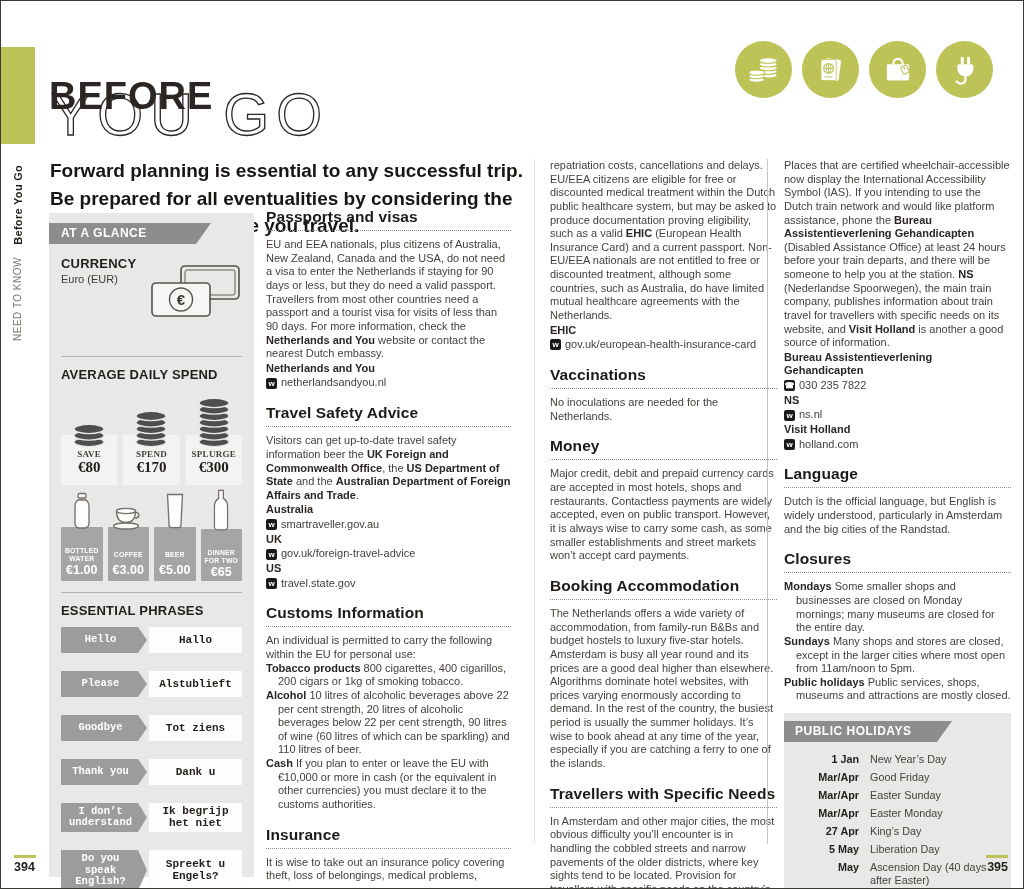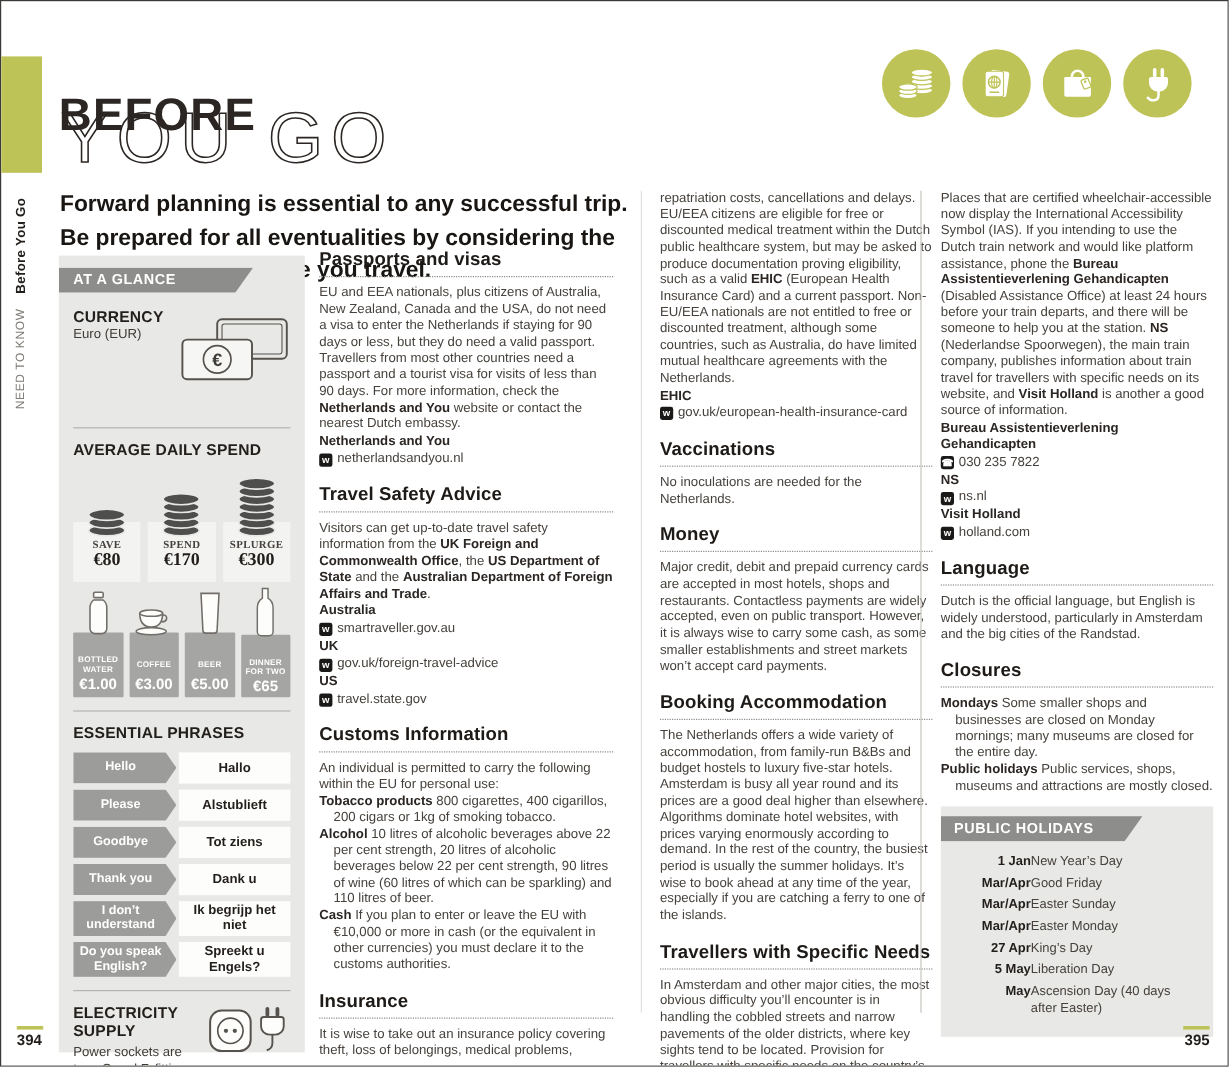--- a/index.html
+++ b/index.html
@@ -45,21 +45,21 @@
   .sprice { font-size:15px; font-weight:800; color:#221e1b; }
   .costrow { display:flex; gap:5px; margin-top:4px; }
   .costcell { flex:1; display:flex; flex-direction:column; justify-content:flex-end; height:92px; }
   .costcell svg { display:block; margin:0 auto -3px; position:relative; z-index:2; }
   .costbox { height:54px; background:#a5a5a3; text-align:center; color:#fff;
              padding-top:20px; border-radius:1px; }
   .clabel { font-size:6.8px; font-weight:700; line-height:1.15; letter-spacing:.2px;
             height:16px; display:flex; align-items:center; justify-content:center; }
   .cprice { font-size:12.5px; font-weight:800; }
   .phrases { margin-top:8px; }
-  .phrow { display:flex; margin-bottom:5px; min-height:26px; }
+  .phrow { display:flex; margin-bottom:18px; min-height:26px;font-family:Liberation Mono, monospace; }
   .ph-en { width:86px; background:#9c9c9a; color:#fff; font-size:10.5px; font-weight:700;
            display:flex; align-items:center; justify-content:center; text-align:center;
            line-height:1.1; padding:3px 11px 3px 4px;
            clip-path:polygon(0 0,calc(100% - 9px) 0,100% 50%,calc(100% - 9px) 100%,0 100%); }
   .ph-nl { flex:1; background:#fdfdfc; margin-left:2px; display:flex; align-items:center;
            justify-content:center; text-align:center; font-size:11px; font-weight:700;
            color:#221e1b; line-height:1.1; padding:2px; }
   .elec { display:flex; gap:6px; }
   .elec-text { width:104px; }
   .elec-icons { flex:1; display:flex; flex-direction:column; gap:8px; align-items:center; }
@@ -82,21 +82,21 @@
            color:#fff; font-size:8px; font-weight:700; line-height:11px; text-align:center; }
 
   
   .holbox { margin-top:10px; background:#e8e8e6; padding:8px 11px 12px; width:227px; }
   .holbanner { height:21px; background:#8d8d8b; color:#fff; font-weight:700; font-size:12px;
                letter-spacing:.5px; line-height:21px; padding-left:11px; width:168px;
                margin:0 0 11px -11px;
                clip-path:polygon(0 0,100% 0,calc(100% - 15px) 100%,0 100%); }
   .hrow { display:flex; font-size:10.8px; line-height:1.25; margin-bottom:4.5px; }
   .hdate { width:64px; text-align:right; font-weight:800; color:#221e1b; flex:0 0 auto; }
-  .hname { flex:1; color:#46413c; }
+  .hname { flex:1; margin-left:11px; color:#46413c; }
 
   
   .vd { position:absolute; top:158px; bottom:44px; width:1px; }
   .vd1 { left:533px; background:#e3e2df; }
   .vd2 { left:766px; background:#c7c5c1; }
   .pg { position:absolute; bottom:14px; font-size:12.5px; font-weight:800; color:#221e1b; }
   .pg::before { content:""; display:block; width:22px; height:3px; background:#bdc356; margin-bottom:2px; }
   .pgl { left:13px; }
   .pgr { right:15px; text-align:right; }
   .pgr::before { margin-left:auto; }
@@ -334,21 +334,21 @@
   <div class="col col2">
     <h2 class="h first">Passports and visas</h2>
     <p><span>EU and EEA nationals, plus citizens of Australia, New Zealand, Canada and the USA, do not need a visa to enter the Netherlands if staying for 90 days or less, but they do need a valid passport. Travellers from most other countries need a passport and a tourist visa for visits of less than 90 days. For more information, check the </span><span class="b">Netherlands and You</span><span> website or contact the nearest Dutch embassy.</span></p>
     <span class="nm">Netherlands and You</span>
     <div class="ll">
       <span class="wicon">w</span>
       <span>netherlandsandyou.nl</span>
     </div>
 
     <h2 class="h">Travel Safety Advice</h2>
-    <p><span>Visitors can get up-to-date travel safety information from the </span><span class="b">UK Foreign and Commonwealth Office</span><span>, the </span><span class="b">US Department of State</span><span> and the </span><span class="b">Australian Department of Foreign Affairs and Trade</span><span>.</span></p>
+    <p><span>Visitors can get up-to-date travel safety information beer the </span><span class="b">UK Foreign and Commonwealth Office</span><span>, the </span><span class="b">US Department of State</span><span> and the </span><span class="b">Australian Department of Foreign Affairs and Trade</span><span>.</span></p>
     <span class="nm">Australia</span>
     <div class="ll">
       <span class="wicon">w</span>
       <span>smartraveller.gov.au</span>
     </div>
     <span class="nm">UK</span>
     <div class="ll">
       <span class="wicon">w</span>
       <span>gov.uk/foreign-travel-advice</span>
     </div>
@@ -405,20 +405,21 @@
     <div class="ll">
       <span class="wicon">w</span>
       <span>holland.com</span>
     </div>
 
     <h2 class="h">Language</h2>
     <p>Dutch is the official language, but English is widely understood, particularly in Amsterdam and the big cities of the Randstad.</p>
 
     <h2 class="h">Closures</h2>
     <p class="hang"><span class="b">Mondays</span><span> Some smaller shops and businesses are closed on Monday mornings; many museums are closed for the entire day.</span></p>
+    <p class="hang"><span class="b">Sundays</span><span> Many shops and stores are closed, except in the larger cities where most open from 11am/noon to 5pm.</span></p>
     <p class="hang"><span class="b">Public holidays</span><span> Public services, shops, museums and attractions are mostly closed.</span></p>
 
     <div class="holbox">
       <div class="holbanner">PUBLIC HOLIDAYS</div>
       <div class="hrow">
         <span class="hdate">1 Jan</span>
         <span class="hname">New Year’s Day</span>
       </div>
       <div class="hrow">
         <span class="hdate">Mar/Apr</span>

